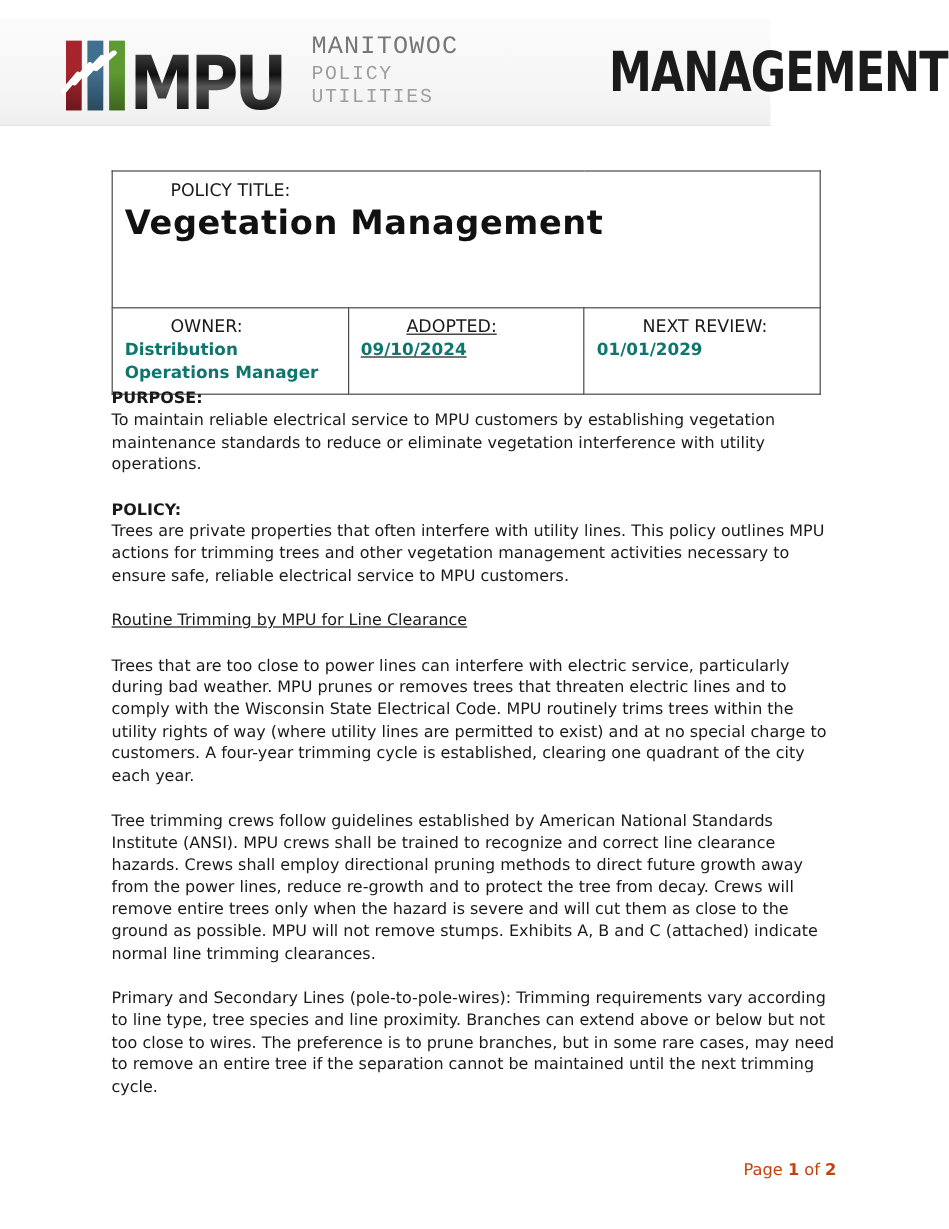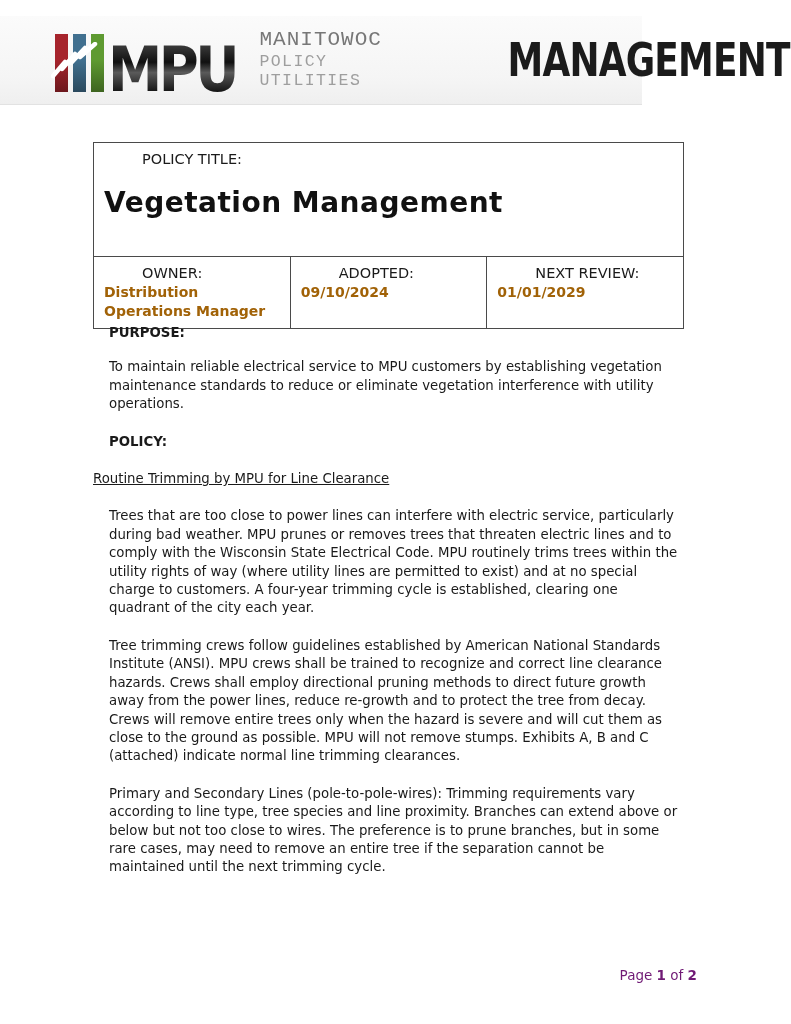--- a/index.html
+++ b/index.html
@@ -46,41 +46,41 @@
     border-collapse:collapse;table-layout:fixed;
   }
   .policy-table td{
     border:1px solid #4a4a4a;vertical-align:top;
     padding:6px 10px 7px 10px;
   }
   .cell-title{height:100px;}
   .field-label{font-size:14.5px;line-height:20px;color:#1a1a1a;margin-left:38px;}
   .policy-title{
     font-size:28px;font-weight:bold;letter-spacing:0.5px;
-    line-height:34px;margin-top:17px;color:#111;
+    line-height:34px;margin-top:0;color:#111;
   }
-  .field-value{font-size:14px;font-weight:bold;line-height:19px;color:#a16207;}
+  .field-value{font-size:14px;font-weight:bold;line-height:19px;color:#0f766e;}
   .cell-meta{height:32px;}
 
   
   .content{
     position:absolute;left:93px;top:300px;width:604px;
     padding-top:24px;
     font-size:13.3px;line-height:18.4px;
   }
-  .content .blk{margin:16px;}
+  .content .blk{margin:0;}
   .content .blk-heading{font-weight:bold;margin-top:19px;}
   .content .blk-heading:first-child{margin-top:0;}
   .content .blk-paragraph{margin-bottom:19px;}
   .content .blk-underline_heading{text-decoration:underline;margin:19px 0 19px 0;}
 
   
   .footer{
     position:absolute;right:94px;top:966px;
-    font-size:13.5px;line-height:18px;color:#701a75;
+    font-size:13.5px;line-height:18px;color:#c2410c;
   }
   .footer b{font-weight:bold;}
 </style>
 </head>
 <body>
 
 <div class="page">
 
   <div class="header-band">
     <div class="logo">
@@ -107,36 +107,37 @@
       <td class="cell-title" colspan="3">
         <div class="field-label">POLICY TITLE:</div>
         <div class="policy-title">Vegetation Management</div>
       </td>
     </tr>
     <tr>
       <td class="cell-meta" style="width:56%;">
         <div class="field-label">OWNER:</div>
         <div class="field-value">Distribution Operations Manager</div>
       </td>
-      <td class="cell-meta" style="width:21.5%;">
+      <td class="cell-meta" style="width:21.5%;text-decoration:underline;">
         <div class="field-label">ADOPTED:</div>
         <div class="field-value">09/10/2024</div>
       </td>
       <td class="cell-meta" style="width:22.5%;">
         <div class="field-label">NEXT REVIEW:</div>
         <div class="field-value">01/01/2029</div>
       </td>
     </tr>
   </tbody>
     </table>
 
   <div class="content" id="content">
       <p class="blk blk-heading">PURPOSE:</p>
       <p class="blk blk-paragraph">To maintain reliable electrical service to MPU customers by establishing vegetation maintenance standards to reduce or eliminate vegetation interference with utility operations.</p>
       <p class="blk blk-heading">POLICY:</p>
+      <p class="blk blk-paragraph">Trees are private properties that often interfere with utility lines. This policy outlines MPU actions for trimming trees and other vegetation management activities necessary to ensure safe, reliable electrical service to MPU customers.</p>
       <p class="blk blk-underline_heading">Routine Trimming by MPU for Line Clearance</p>
       <p class="blk blk-paragraph">Trees that are too close to power lines can interfere with electric service, particularly during bad weather. MPU prunes or removes trees that threaten electric lines and to comply with the Wisconsin State Electrical Code. MPU routinely trims trees within the utility rights of way (where utility lines are permitted to exist) and at no special charge to customers. A four-year trimming cycle is established, clearing one quadrant of the city each year.</p>
       <p class="blk blk-paragraph">Tree trimming crews follow guidelines established by American National Standards Institute (ANSI). MPU crews shall be trained to recognize and correct line clearance hazards.  Crews shall employ directional pruning methods to direct future growth away from the power lines, reduce re-growth and to protect the tree from decay. Crews will remove entire trees only when the hazard is severe and will cut them as close to the ground as possible. MPU will not remove stumps. Exhibits A, B and C (attached) indicate normal line trimming clearances.</p>
       <p class="blk blk-paragraph">Primary and Secondary Lines (pole-to-pole-wires): Trimming requirements vary according to line type, tree species and line proximity. Branches can extend above or below but not too close to wires. The preference is to prune branches, but in some rare cases, may need to remove an entire tree if the separation cannot be maintained until the next trimming cycle.</p>
     </div>
 
   <div class="footer">
     <span>Page </span><b>1</b><span> of </span><b>2</b>
   </div>
 

